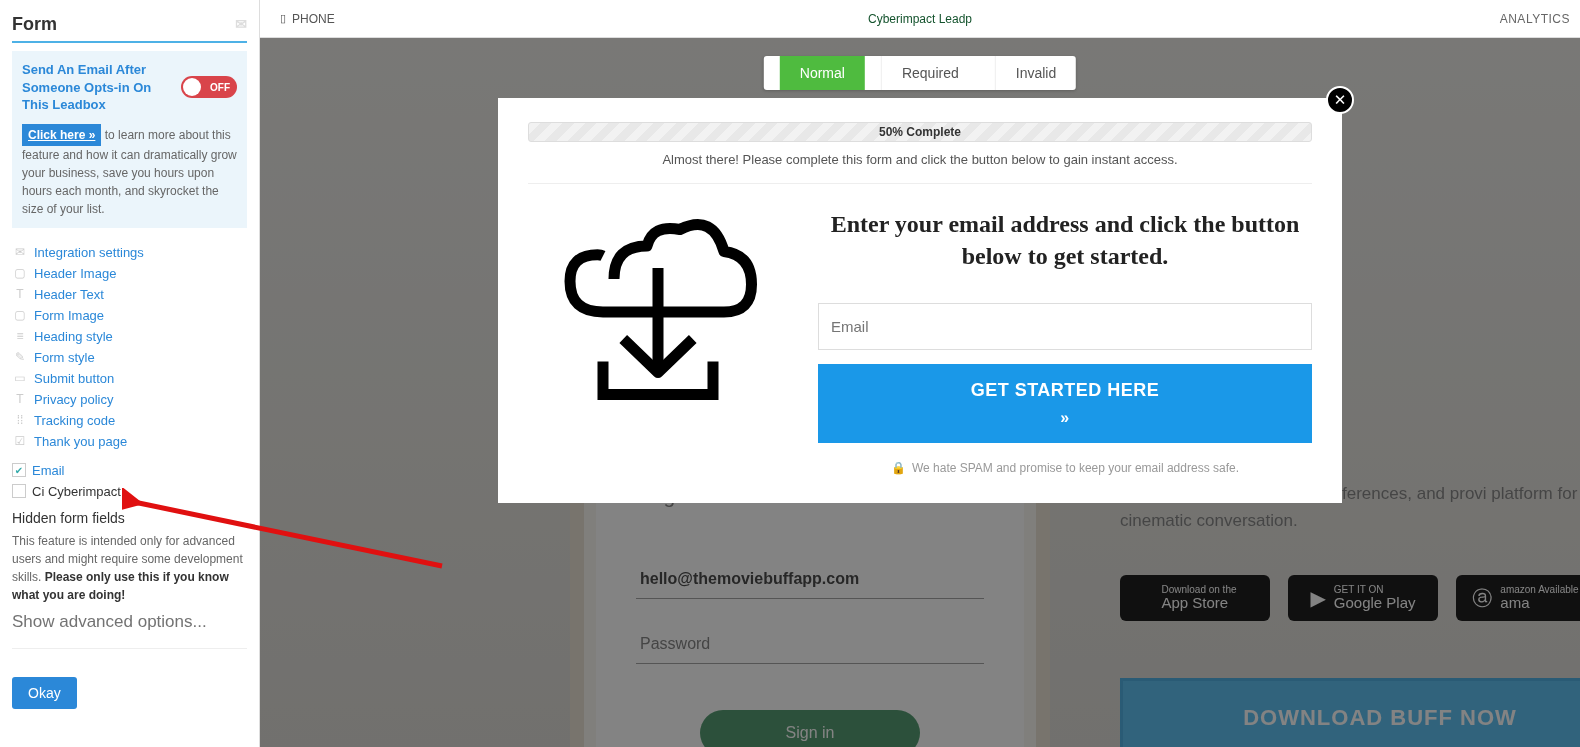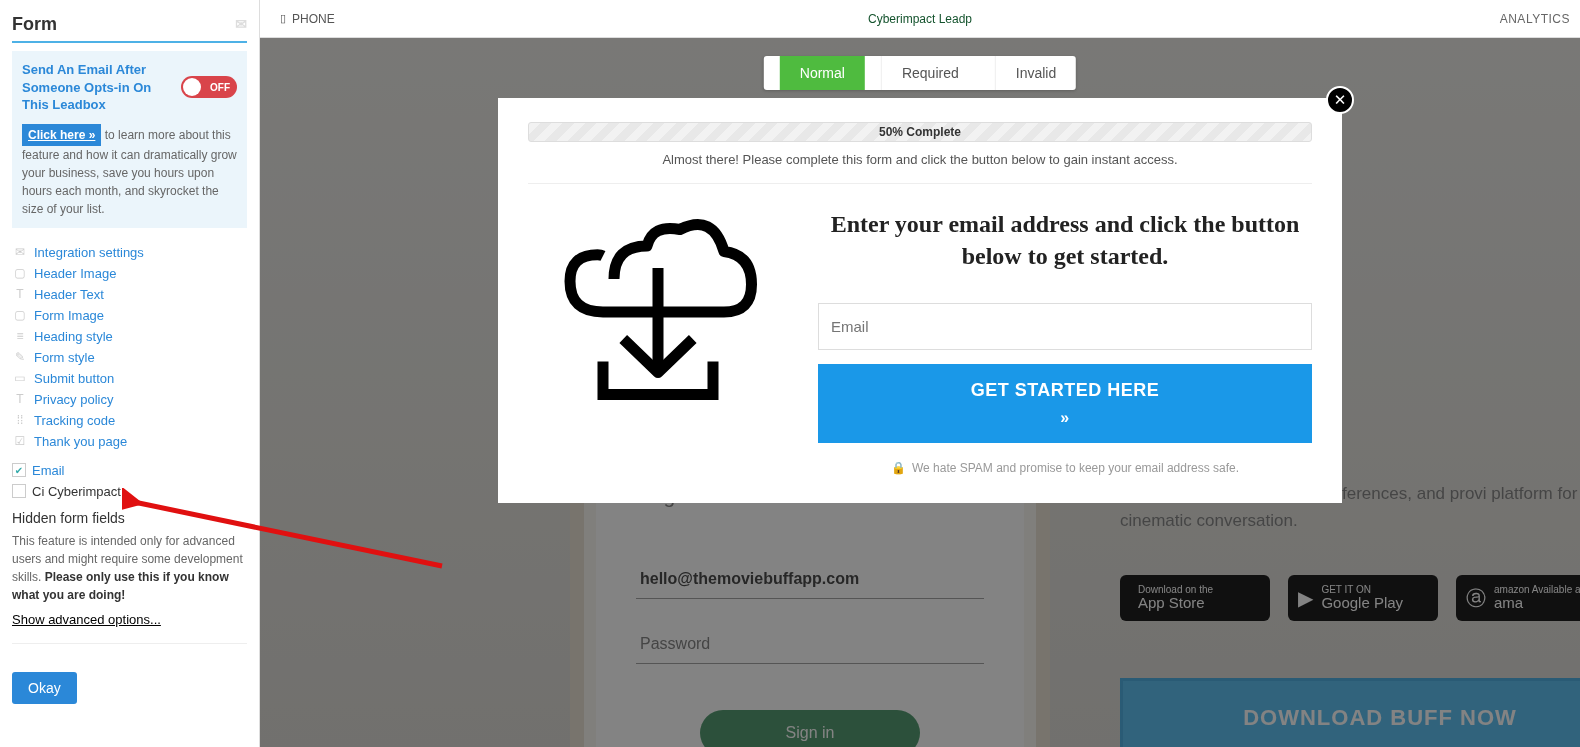--- a/index.html
+++ b/index.html
@@ -27,21 +27,21 @@
 
 .field-list { list-style: none; }
 .field-list li { padding: 3px 0; display: flex; align-items: center; font-size: 13px; }
 .field-list .chk { width: 14px; height: 14px; border: 1px solid #ccc; margin-right: 6px; display: inline-flex; align-items: center; justify-content: center; font-size: 10px; }
 .field-list .chk.checked { color: #3aa; }
 .field-list .fl-label { color: #2b88d8; }
 .field-list .fl-label.dark { color: #333; }
 
 .hidden-desc { font-size: 12px; color: #666; line-height: 1.5; padding: 4px 0; }
 .hidden-desc strong { color: #333; }
-.adv-link { color: #000000; font-size: 13px; padding: 4px 0; display: inline-block; cursor: pointer; text-decoration: underline; }
+.adv-link { color: #737373; font-size: 17px; padding: 4px 0; display: inline-block; cursor: pointer; }
 
 .okay-btn { background: #2b88d8; color: #fff; border: none; padding: 8px 16px; font-size: 14px; border-radius: 3px; margin-top: 28px; cursor: pointer; }
 .divider-thin { border: none; border-top: 1px solid #eee; margin: 12px 0 0 0; }
 
 
 .main { position: absolute; left: 260px; top: 0; right: 0; height: 747px; background: #fff; }
 .topbar { height: 38px; border-bottom: 1px solid #ddd; display: flex; align-items: center; position: relative; font-size: 12px; color: #555; }
 .tb-phone { padding: 0 20px; display: flex; align-items: center; gap: 6px; }
 .tb-phone .ph-icon { font-size: 11px; }
 .tb-title { position: absolute; left: 50%; transform: translateX(-50%); color: #14532d; }
@@ -57,21 +57,21 @@
 .signin-text .b1 { color: #777; }
 .signin-text .b2 { font-weight: bold; color: #555; }
 .mock-input { border: none; border-bottom: 1px solid #999; padding: 10px 4px; width: 100%; font-size: 16px; text-align: left; margin-bottom: 26px; background: transparent; }
 .mock-input.val { font-weight: bold; color: #333; }
 .signin-btn { background: #3f8f5f; color: #fff; border: none; border-radius: 26px; width: 220px; padding: 14px 0; font-size: 16px; margin-top: 20px; }
 
 .hero-text { position: absolute; right: -60px; top: 300px; width: 520px; color: #555; }
 .hero-title { font-size: 48px; font-weight: bold; color: #333; margin-bottom: 20px; }
 .hero-p { font-size: 17px; line-height: 1.6; color: #777; margin-bottom: 40px; }
 .store-row { display: flex; gap: 18px; }
-.store-btn { width: 150px; height: 46px; background: #000; border-radius: 6px; color: #fff; display: flex; align-items: center; justify-content: flex-start; gap: 8px; font-size: 10px; line-height: 1.1; padding: 0 10px; }
+.store-btn { width: 150px; height: 46px; background: #000; border-radius: 6px; color: #fff; display: flex; align-items: center; justify-content: center; gap: 8px; font-size: 10px; line-height: 1.1; padding: 0 10px; }
 .store-btn .big { font-size: 15px; font-weight: 500; }
 .store-btn .ic { font-size: 20px; }
 .download-cta { position: absolute; right: -60px; top: 640px; width: 520px; background: #4bb9f0; color: #fff; text-align: center; padding: 24px 0; font-size: 22px; font-weight: bold; letter-spacing: 1px; border: 3px solid #3aa7e0; }
 
 
 .dim { position: absolute; top: 0; left: 0; right: 0; bottom: 0; background: rgba(30,30,30,0.55); }
 
 
 .tab-pills { position: absolute; top: 18px; left: 50%; transform: translateX(-50%); display: flex; background: #fff; border-radius: 3px; overflow: hidden; box-shadow: 0 1px 3px rgba(0,0,0,0.2); z-index: 20; }
 .tab-pill { padding: 9px 20px; font-size: 14px; color: #555; cursor: pointer; margin-left: 16px; }

